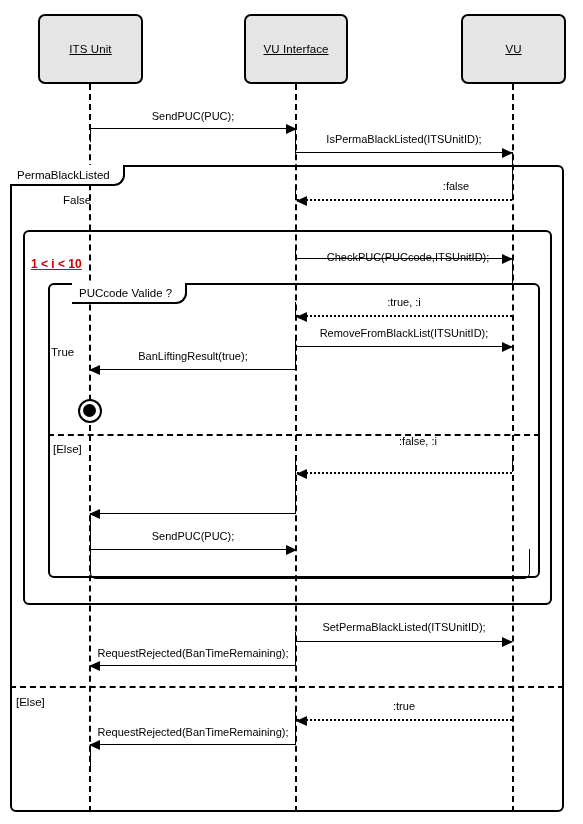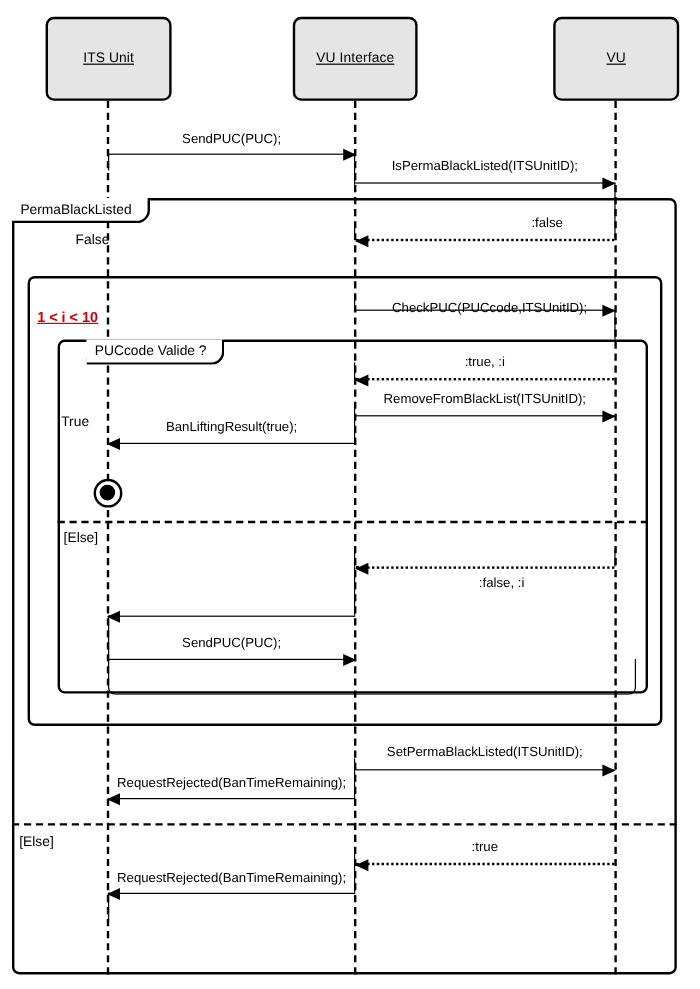--- a/index.html
+++ b/index.html
@@ -229,21 +229,21 @@
   <div class="msg solid" style="left:90px; top:369px; width:206px;">
     <span class="arrowhead left"></span>
   </div>
   <div class="vconn" style="left:295px; top:346px; height:23px;"></div>
 
   <div class="stop-node" style="left:78px; top:399px;"></div>
 
   <div class="frag-sep" style="left:48px; top:434px; width:492px;"></div>
   <div class="frag-guard" style="left:53px; top:443px;">[Else]</div>
 
-  <div class="msg-label" style="left:296px; top:480px; width:244px;">:false, :i</div>
+  <div class="msg-label" style="left:296px; top:435px; width:244px;">:false, :i</div>
   <div class="msg dotted" style="left:297px; top:472px; width:215px;">
     <span class="arrowhead left"></span>
   </div>
   <div class="vconn" style="left:295px; top:459px; height:13px;"></div>
   <div class="vconn" style="left:512px; top:458px; height:14px;"></div>
 
   <div class="msg solid" style="left:90px; top:513px; width:206px;">
     <span class="arrowhead left"></span>
   </div>
   <div class="vconn" style="left:295px; top:472px; height:41px;"></div>

